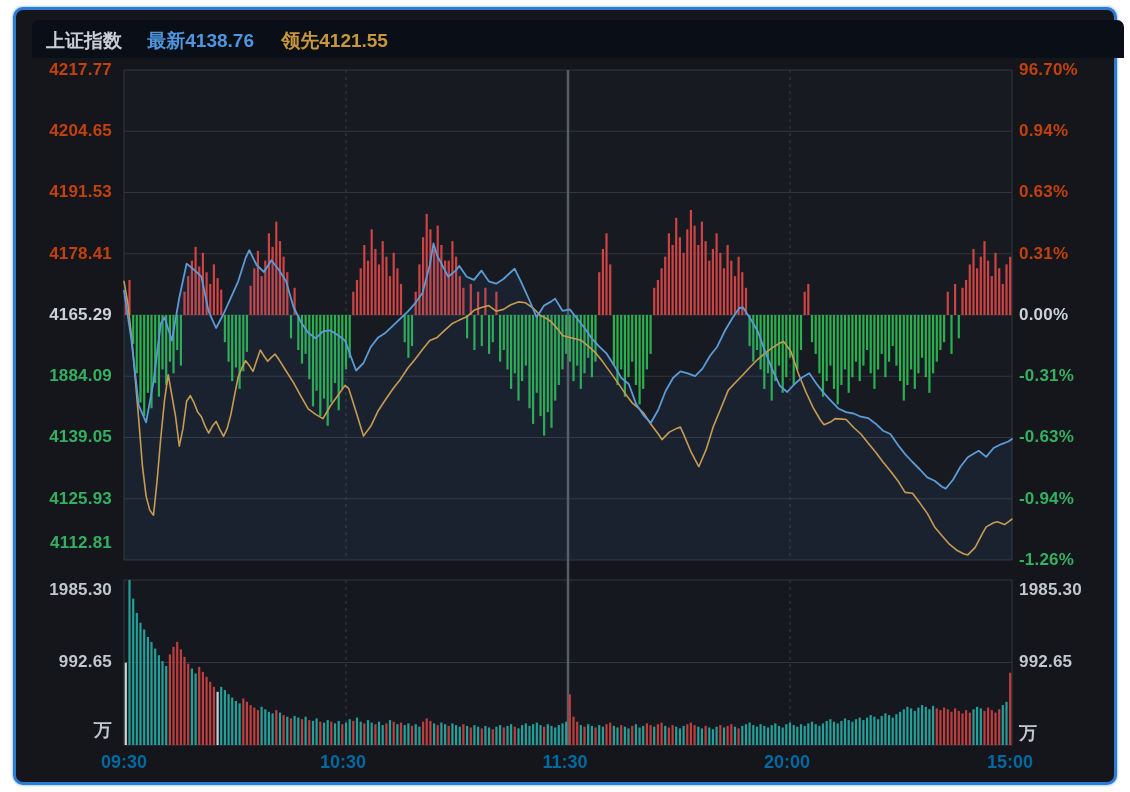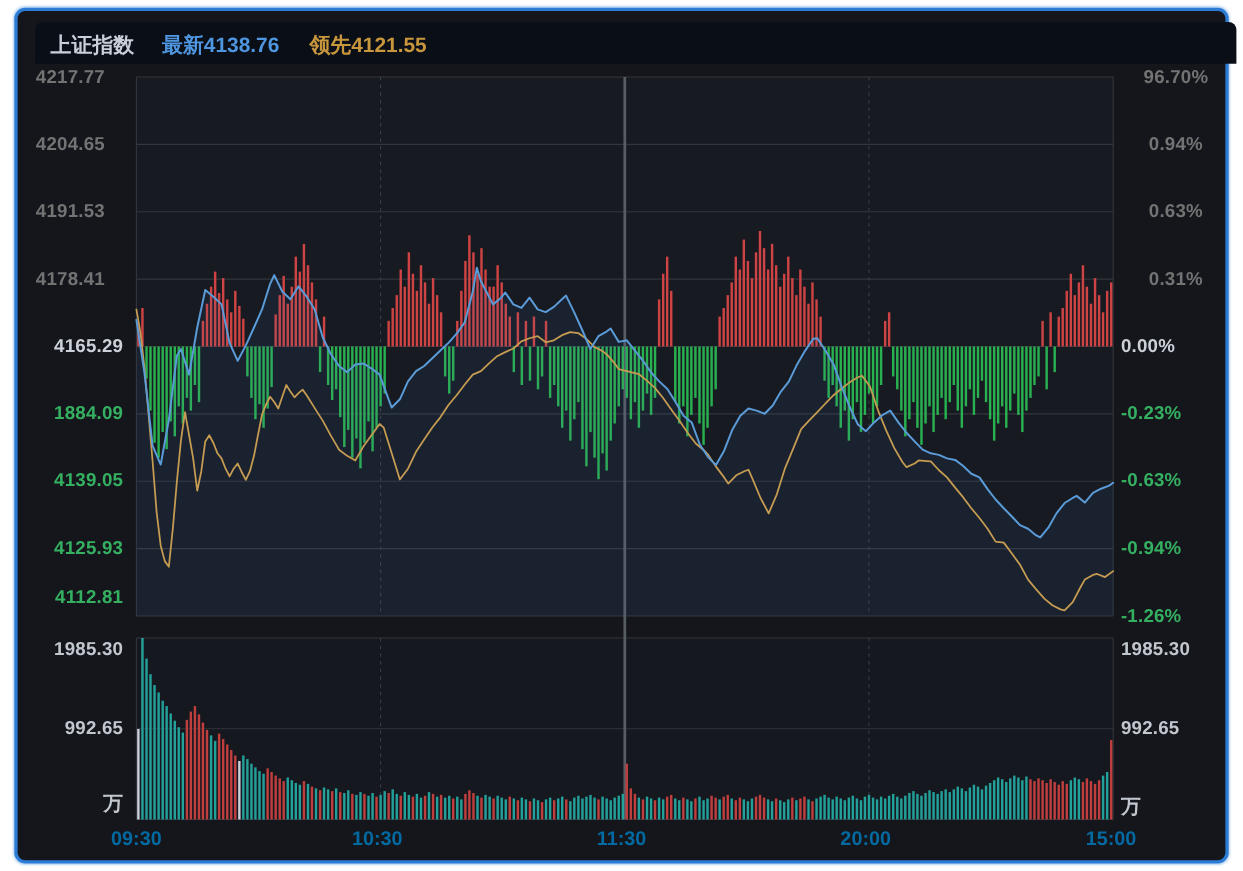--- a/index.html
+++ b/index.html
@@ -9,21 +9,21 @@
   .header{position:absolute;left:16px;top:10px;width:1092px;height:38px;background:#0a0e17;
     border-radius:7px 7px 0 0;}
   .header-inner{position:absolute;left:14px;top:8px;white-space:nowrap;font-size:19px;font-weight:700;}
   .hdr-title{color:#c9cfd8;}
   .hdr-last{color:#4f96e0;margin-left:20px;margin-top:29px;}
   .hdr-lead{color:#c8973d;margin-left:22px;margin-top:20px;}
   #chart-svg{position:absolute;left:0;top:0;width:1130px;height:792px;z-index:1;}
   .axis-label{position:absolute;z-index:2;font-size:17px;font-weight:700;line-height:22px;letter-spacing:.2px;}
   .col-left{left:16px;width:96px;text-align:right;}
   .col-right{left:1019px;width:100px;text-align:left;}
-  .t-red{color:#737373;text-align:center;}
+  .t-red{color:#c2410c;}
   .t-green{color:#35b061;}
   .t-white{color:#ccd1d9;}
   .t-gray{color:#c2c7cf;}
   .wan{font-size:18px;}
   .time-label{position:absolute;top:752px;width:90px;text-align:center;z-index:2;
     font-size:18px;font-weight:700;color:#0369a1;}
 </style>
 </head>
 <body>
 
@@ -566,21 +566,21 @@
 <div class="axis-label col-left t-green" style="top:365px">1884.09</div>
 <div class="axis-label col-left t-green" style="top:426px">4139.05</div>
 <div class="axis-label col-left t-green" style="top:488px">4125.93</div>
 <div class="axis-label col-left t-green" style="top:532px">4112.81</div>
 
 <div class="axis-label col-right t-red" style="top:59px">96.70%</div>
 <div class="axis-label col-right t-red" style="top:120px">0.94%</div>
 <div class="axis-label col-right t-red" style="top:181px">0.63%</div>
 <div class="axis-label col-right t-red" style="top:243px">0.31%</div>
 <div class="axis-label col-right t-white" style="top:304px">0.00%</div>
-<div class="axis-label col-right t-green" style="top:365px">-0.23%</div>
+<div class="axis-label col-right t-green" style="top:365px">-0.31%</div>
 <div class="axis-label col-right t-green" style="top:426px">-0.63%</div>
 <div class="axis-label col-right t-green" style="top:488px">-0.94%</div>
 <div class="axis-label col-right t-green" style="top:549px">-1.26%</div>
 
 <div class="axis-label col-left t-gray" style="top:579px">1985.30</div>
 <div class="axis-label col-left t-gray" style="top:651px">992.65</div>
 <div class="axis-label col-left t-gray wan" style="top:719px">万</div>
 
 <div class="axis-label col-right t-gray" style="top:579px">1985.30</div>
 <div class="axis-label col-right t-gray" style="top:651px">992.65</div>

